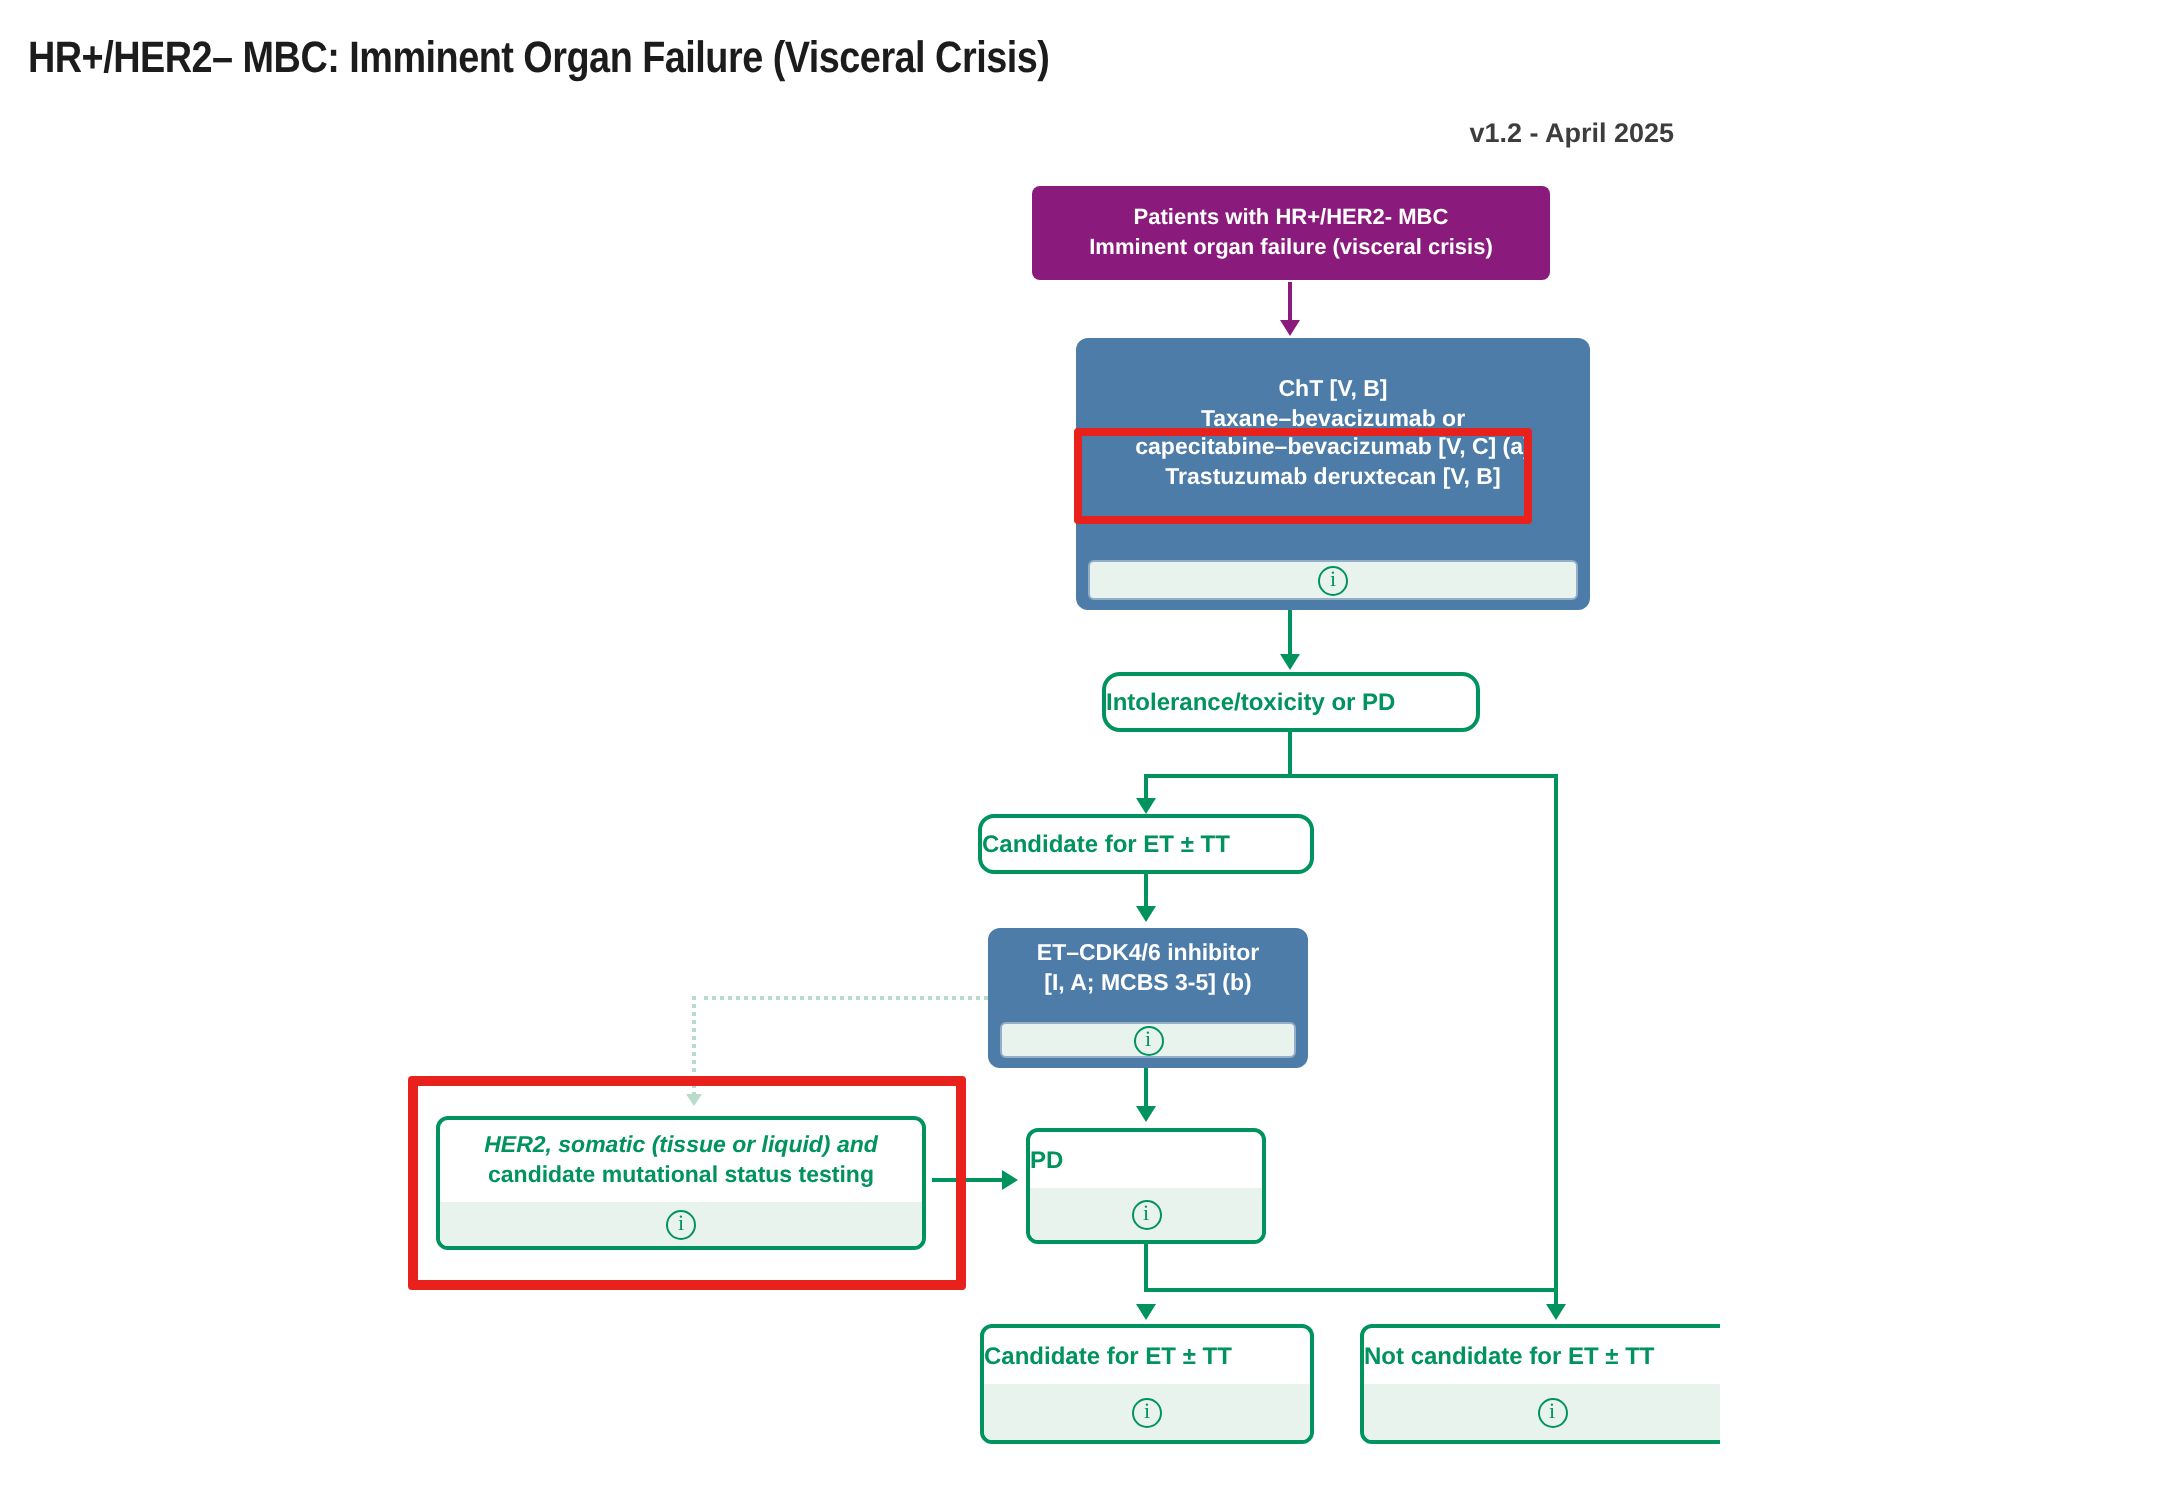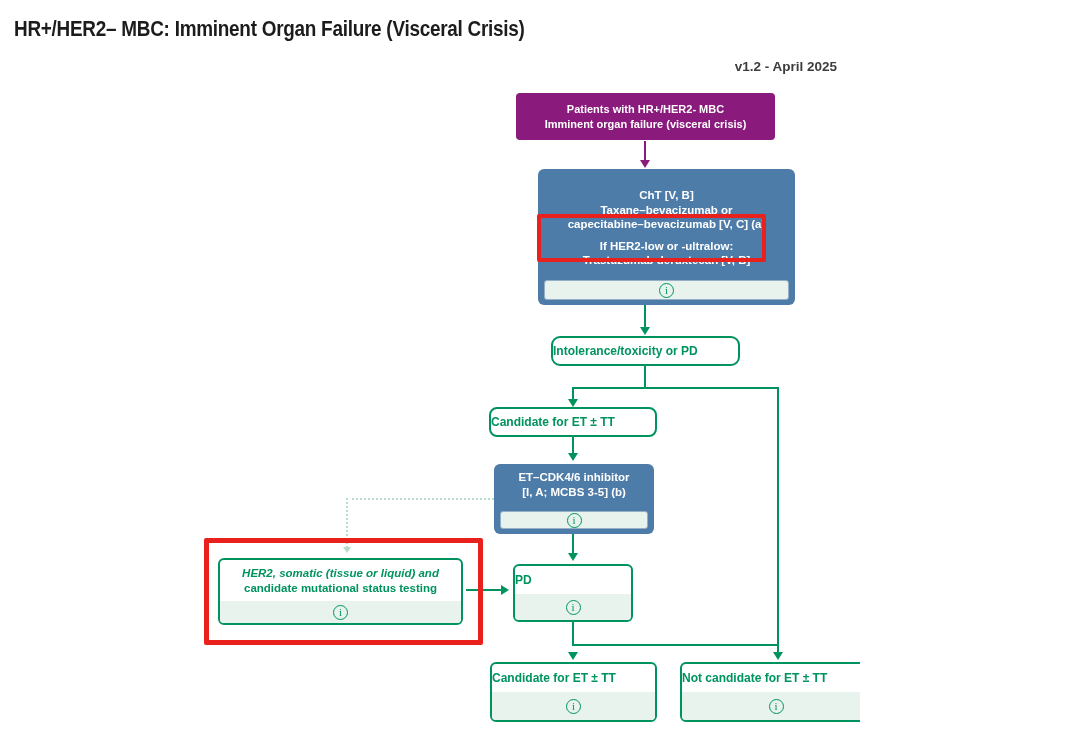--- a/index.html
+++ b/index.html
@@ -95,21 +95,20 @@
     <div>Imminent organ failure (visceral crisis)</div>
   </div>
 
   <div class="vline purple-line" style="left:644px; top:141px; height:20px;"></div>
   <div class="arrow-down purple-head" style="left:640px; top:160px;"></div>
 
   <div class="box fill-blue" style="left:538px; top:169px; width:257px; height:136px; padding-top:19px;">
     <div>ChT [V, B]</div>
     <div>Taxane–bevacizumab or</div>
     <div>capecitabine–bevacizumab [V, C] (a)</div>
-    <div style="margin-top:7px;">If HER2-low or -ultralow:</div>
     <div>Trastuzumab deruxtecan [V, B]</div>
     <div class="info-bar">
       <span class="info-icon">i</span>
     </div>
   </div>
 
   <div class="highlight" style="left:537px; top:214px; width:229px; height:48px;"></div>
 
   <div class="vline" style="left:644px; top:305px; height:23px;"></div>
   <div class="arrow-down" style="left:640px; top:327px;"></div>

